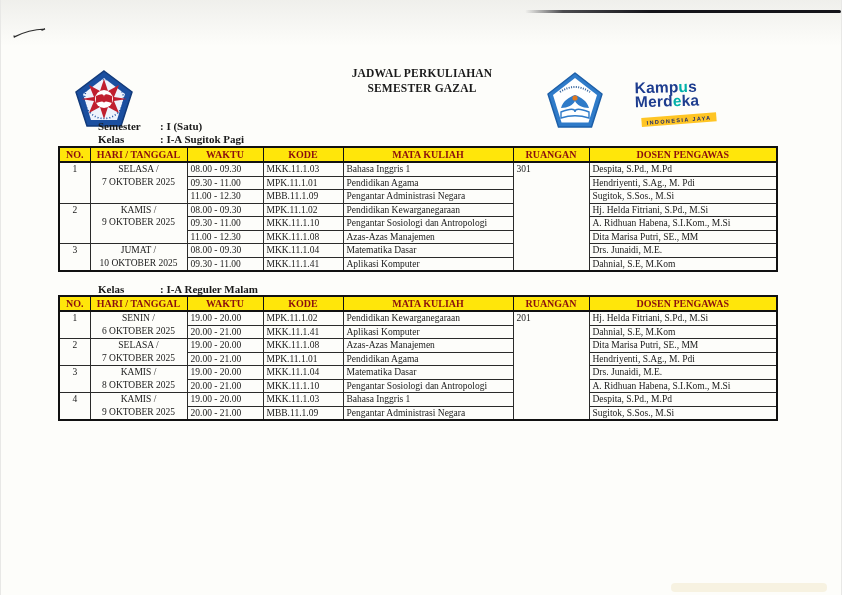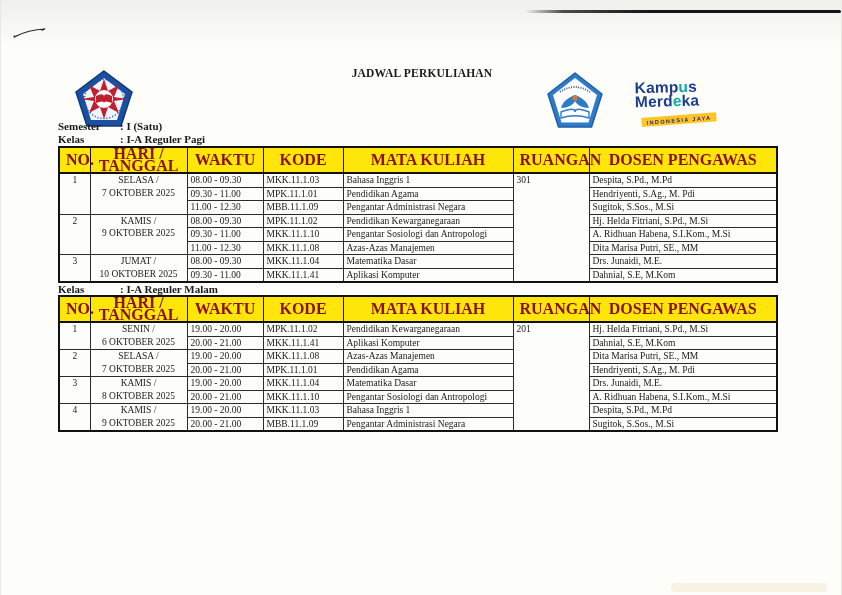--- a/index.html
+++ b/index.html
@@ -38,37 +38,37 @@
     font-family:"Liberation Sans", sans-serif; font-weight:bold;
     font-size:15.5px; line-height:13.5px; letter-spacing:.2px;
   }
   .km-banner {
     display:inline-block; margin-top:2px; margin-left:6px; transform:rotate(-3deg);
     background:#ffc524; color:#1e2a6e; font-family:"Liberation Sans", sans-serif;
     font-weight:bold; font-size:5.5px; letter-spacing:1.4px; padding:1.5px 5px 1px 5px;
   }
 
   .meta-line { position:absolute; left:57px; font-weight:bold; font-size:11px; display:flex; }
-  .meta-line .lbl { width:62px; }
+  .meta-line .lbl { width:62px;margin-left:40px; }
   .semester-line { top:120px; }
   .kelas-pagi-line { top:133px; }
   .kelas-malam-line { top:283px; }
 
   .tbl-wrap { position:absolute; left:57px; }
   .tbl-pagi { top:146px; }
   .tbl-malam { top:295px; }
 
   table.sched {
     border-collapse:collapse; table-layout:fixed; width:718px;
     border:2px solid #111;
   }
   .col-no{width:31px}.col-hari{width:97px}.col-waktu{width:76px}.col-kode{width:80px}
   .col-mk{width:170px}.col-ruang{width:76px}.col-dosen{width:188px}
   table.sched th {
-    background:#ffe60a; color:#8a0f0f; font-weight:bold; font-size:16px;
+    background:#ffe60a; color:#8a0f0f; font-weight:bold; font-size:10px;
     height:13px; border:1px solid #111; border-bottom:2px solid #111;
     padding:0 6px; line-height:12px;
   }
   table.sched td {
     border:1px solid #2a2a2a; font-size:9.5px; height:12.5px;
     line-height:12px; padding:0 3px; white-space:nowrap; overflow:hidden;
     vertical-align:top;
   }
   table.sched tr.group-first td { border-top:1.8px solid #111; }
   td.c-center { text-align:left; padding:0 1px; }
@@ -93,20 +93,21 @@
     <polygon points="31,2 59,23 48,57 14,57 3,23" fill="#1b4fa0" stroke="#123a7a" stroke-width="1.5"></polygon>
     <polygon points="31,9 52,25 44,51 18,51 10,25" fill="#eef3fc"></polygon>
     <circle cx="31" cy="30" r="19.5" fill="none" stroke="#1b4fa0" stroke-width="1.6" stroke-dasharray="1,2"></circle>
     <path d="M31,10 L35,22 L46,16 L41,28 L54,30 L41,32 L46,44 L35,38 L31,50 L27,38 L16,44 L21,32 L8,30 L21,28 L16,16 L27,22 Z" fill="#c01f2f"></path>
     <circle cx="31" cy="30" r="9" fill="#ffffff"></circle>
     <path d="M23,27 q8,-4 8,1 q0,-5 8,-1 l0,7 q-8,-3 -8,0 q0,-3 -8,0 Z" fill="#c01f2f"></path>
   </svg>
 
   <div class="doc-title">
     <div>JADWAL PERKULIAHAN</div>
+    <div>SEMESTER GAZAL</div>
   </div>
 
   <svg class="tutwuri-logo" width="58" height="60" viewBox="0 0 58 60">
     <polygon points="29,2 56,23 45.5,56 12.5,56 2,23" fill="#2f7bc9" stroke="#1d5fa8" stroke-width="1.5" stroke-linejoin="round"></polygon>
     <polygon points="29,7 51,24 42.5,51.5 15.5,51.5 7,24" fill="#ffffff"></polygon>
     <path d="M14,21 Q29,11 44,21" fill="none" stroke="#2f5f9a" stroke-width="2" stroke-dasharray="1,1.4"></path>
     <path d="M29,24 C23,26 17,30 15,37 C22,37 27,34 29,30 C31,34 36,37 43,37 C41,30 35,26 29,24 Z" fill="#2f7bc9"></path>
     <circle cx="29" cy="27" r="2.6" fill="#e07820"></circle>
     <path d="M15,41 Q29,35.5 29,41 Q29,35.5 43,41 L43,47 Q29,42.5 15,47 Z" fill="#ffffff" stroke="#2f7bc9" stroke-width="1.4"></path>
   </svg>
@@ -116,21 +117,21 @@
     <div class="km-word" id="km-line2"><span style="color: rgb(30, 61, 143);">M</span><span style="color: rgb(30, 61, 143);">e</span><span style="color: rgb(30, 61, 143);">r</span><span style="color: rgb(30, 61, 143);">d</span><span style="color: rgb(0, 176, 170);">e</span><span style="color: rgb(30, 61, 143);">k</span><span style="color: rgb(30, 61, 143);">a</span></div>
     <div class="km-banner">INDONESIA JAYA</div>
   </div>
 
   <div class="meta-line semester-line">
     <span class="lbl">Semester</span>
     <span>: I (Satu)</span>
   </div>
   <div class="meta-line kelas-pagi-line">
     <span class="lbl">Kelas</span>
-    <span>: I-A Reguler Pagi</span>
+    <span>: I-A Sugitok Pagi</span>
   </div>
   <div class="meta-line kelas-malam-line">
     <span class="lbl">Kelas</span>
     <span>: I-A Reguler Malam</span>
   </div>
 
   <div class="tbl-wrap tbl-pagi">
       <table class="sched">
         <colgroup>
           <col class="col-no">

